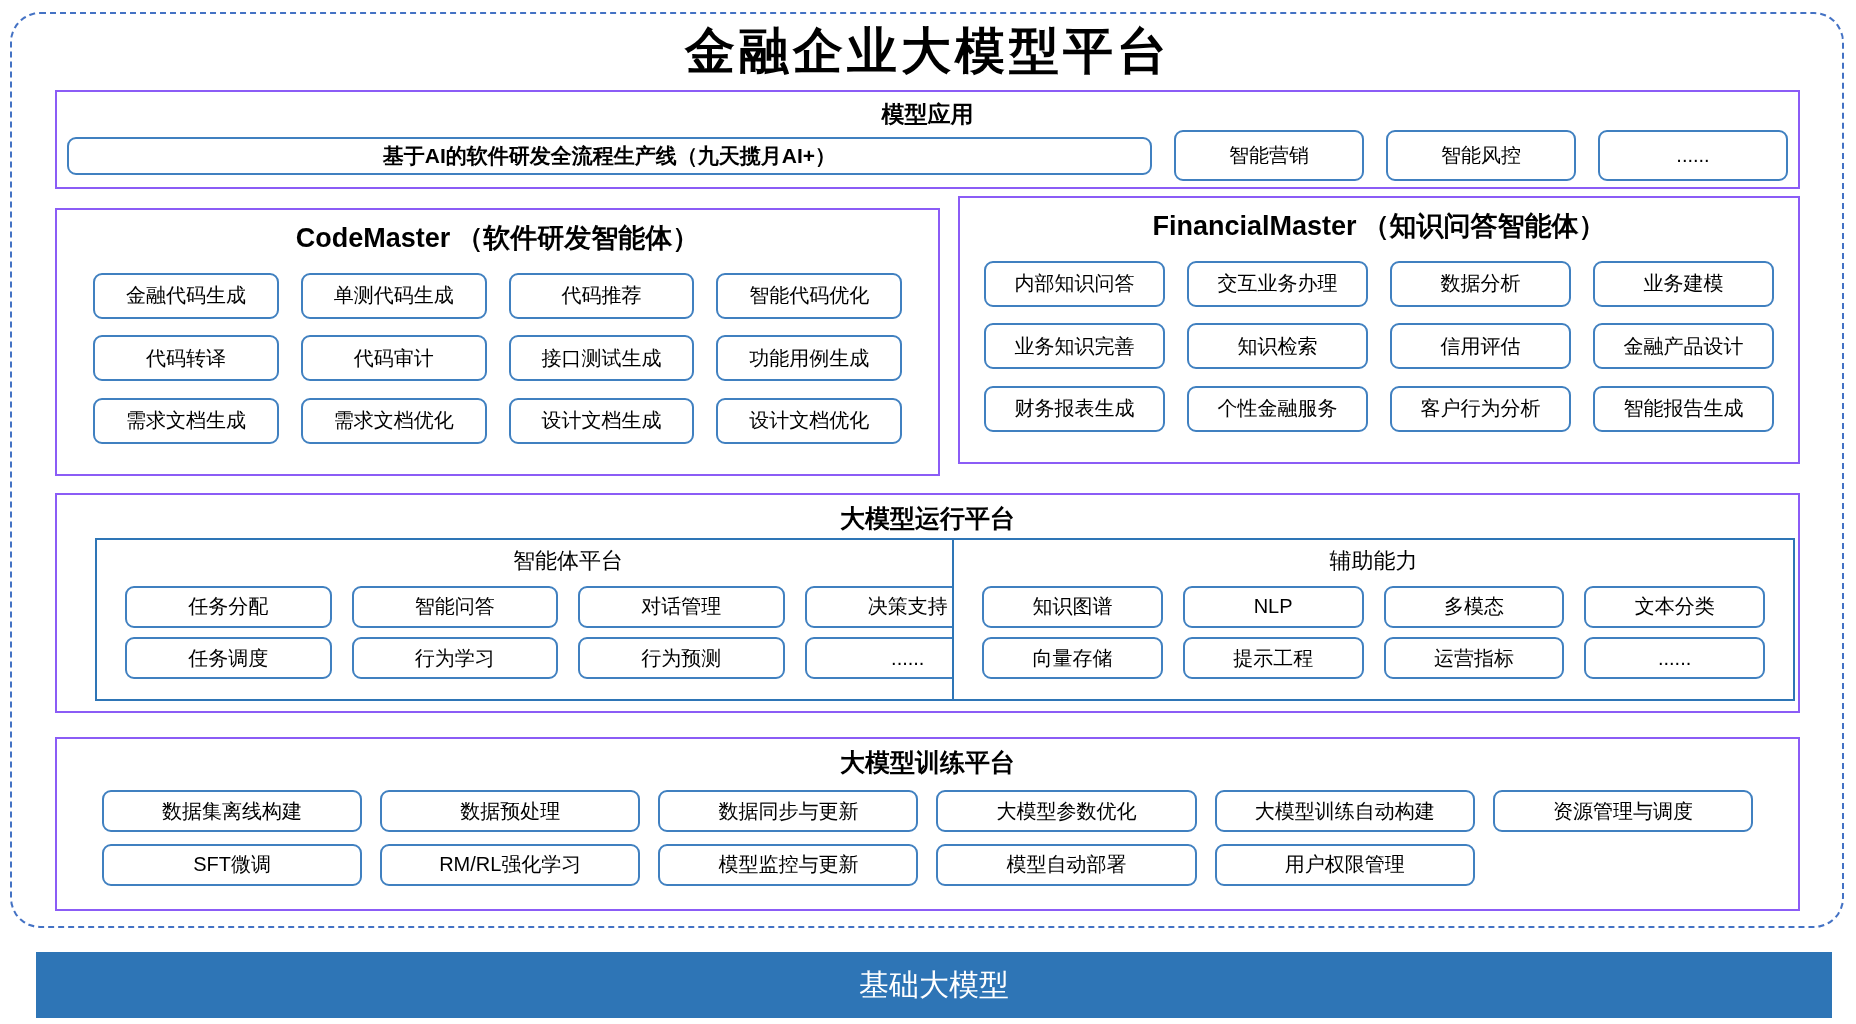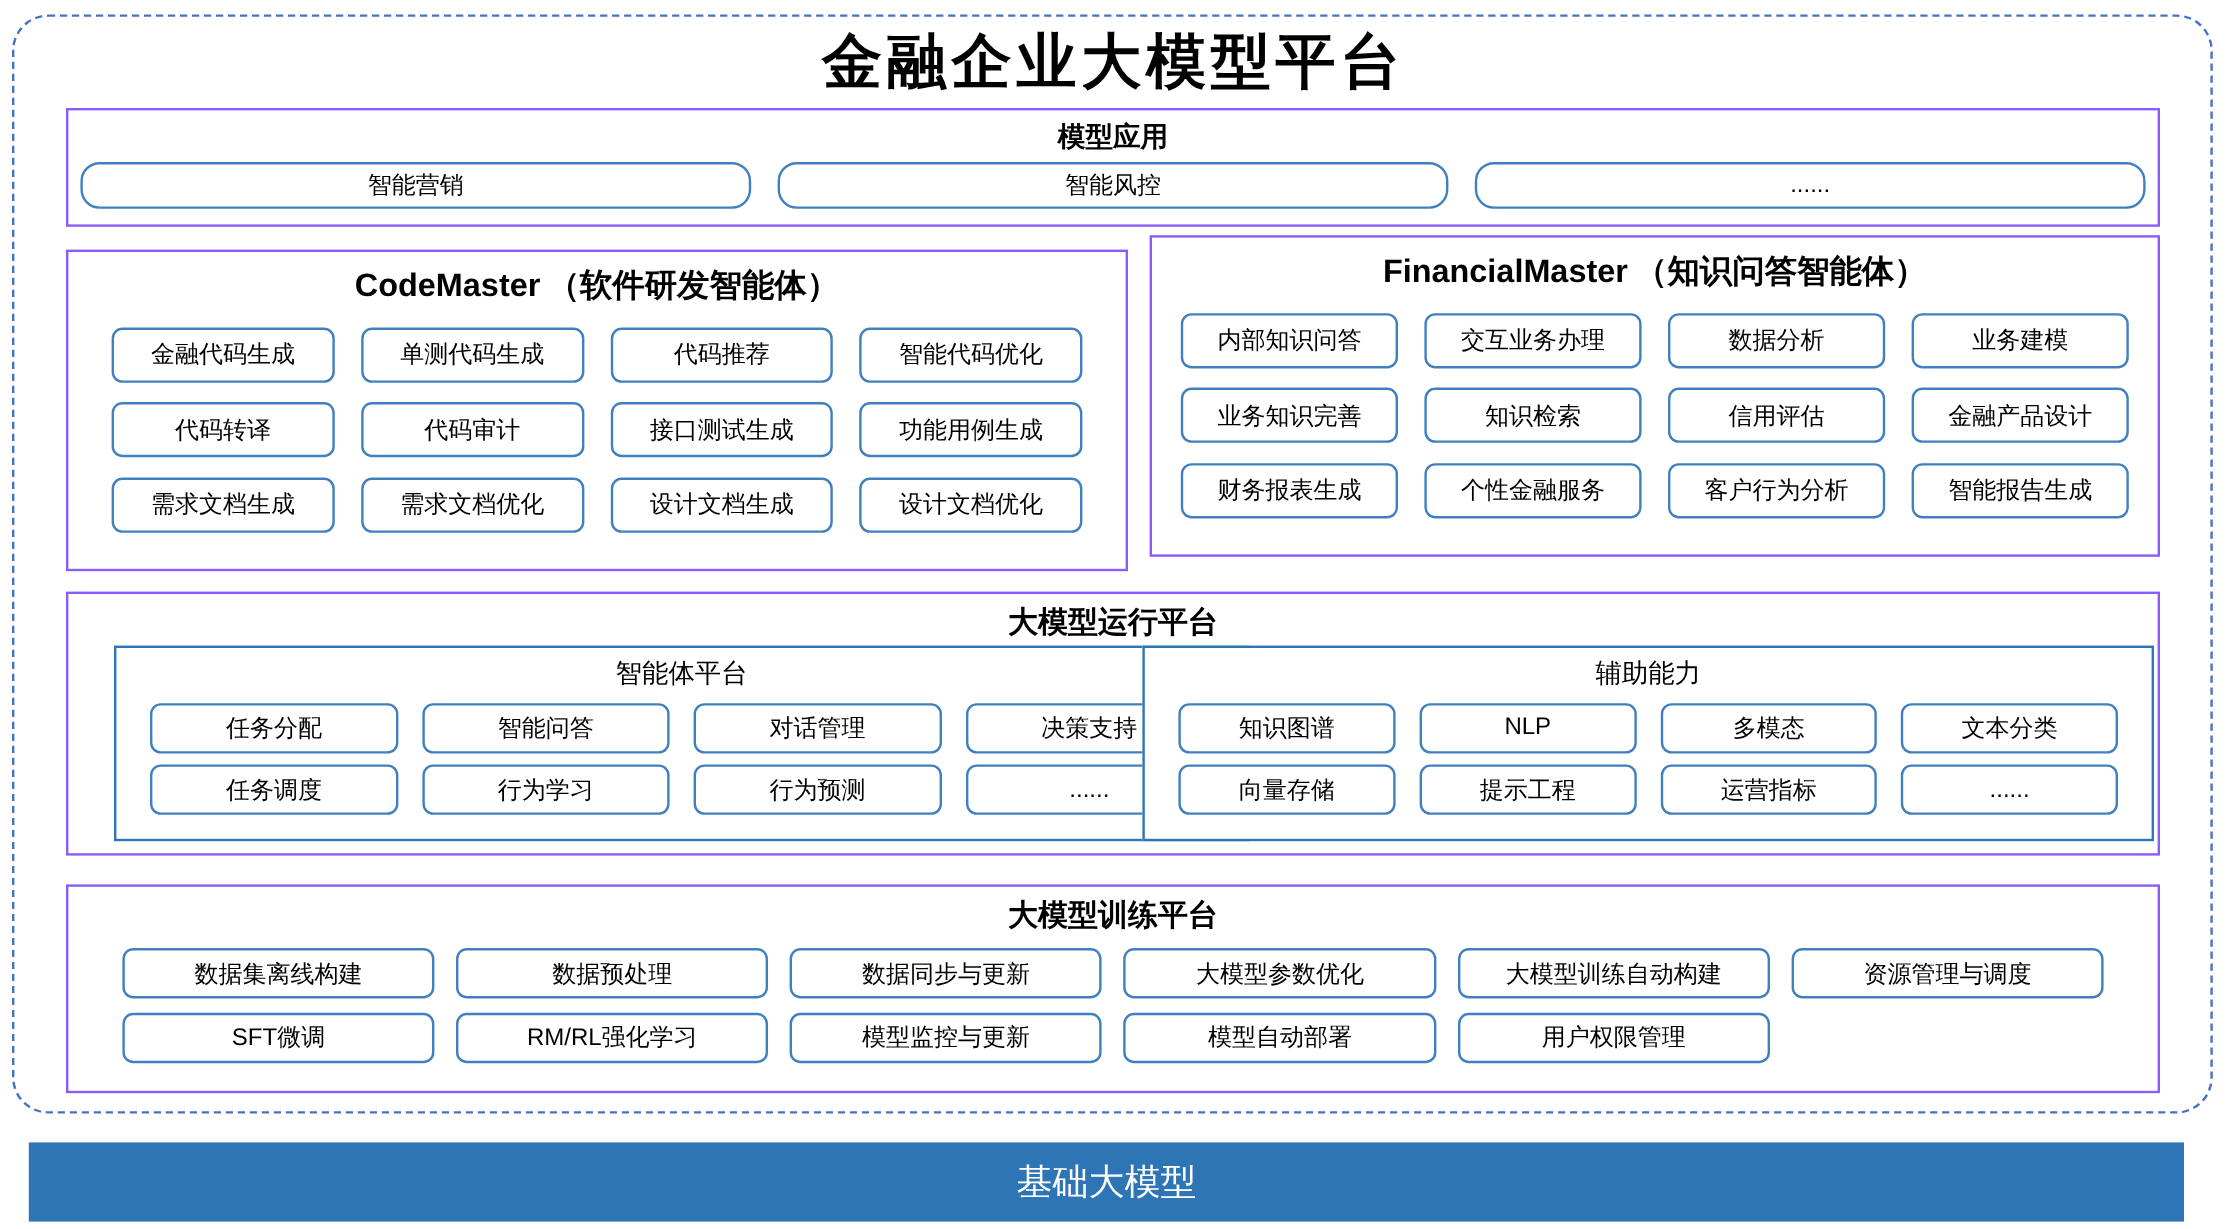--- a/index.html
+++ b/index.html
@@ -12,21 +12,21 @@
   .sec{position:absolute;border:2px solid #8b5cf6;background:#fff;box-sizing:border-box;
         display:flex;flex-direction:column;}
   .sec-header{text-align:center;font-weight:bold;font-size:23px;padding-top:7px;flex:0 0 auto;}
   .btn{border:2px solid #4080c0;border-radius:9px;background:#fff;display:flex;
         align-items:center;justify-content:center;font-size:20px;white-space:nowrap;
         box-sizing:border-box;}
   
   #sec-apps{left:55px;top:90px;width:1745px;height:99px;}
   .apps-row{flex:1;display:flex;align-items:center;gap:22px;padding:0 10px 8px 10px;}
   .btn-wide{width:1085px;height:38px;font-weight:bold;font-size:21px;flex:0 0 auto;}
-  .btn-app{flex:1;height:39px;border-radius:16px;}
+  .btn-app{flex:1;height:51px;}
   
   #sec-cm{left:55px;top:208px;width:885px;height:268px;padding:6px 36px 14px 36px;}
   #sec-fm{left:958px;top:196px;width:842px;height:268px;padding:6px 24px 14px 24px;}
   .agent-title{text-align:center;font-weight:bold;font-size:27px;flex:0 0 auto;padding-top:4px;}
   .agent-title .en{text-decoration-style:wavy;
         text-decoration-color:#e8392b;text-decoration-thickness:2px;text-underline-offset:6px;
         margin-right:6px;}
   .agent-grid{flex:1;display:grid;grid-template-columns:repeat(4,1fr);gap:0 22px;
         align-content:space-evenly;}
   .agent-grid .btn{height:46px;}
@@ -39,35 +39,36 @@
   .sub-title{text-align:center;font-size:22px;font-weight:normal;padding-top:4px;flex:0 0 auto;}
   .sub-grid{flex:1;display:grid;grid-template-columns:repeat(4,1fr);gap:0 20px;
         align-content:space-evenly;}
   .sub-grid .btn{height:42px;}
   
   #sec-train{left:55px;top:737px;width:1745px;height:174px;padding:0 45px 12px 45px;}
   .train-grid{flex:1;display:grid;grid-template-columns:repeat(6,1fr);gap:0 18px;
         align-content:space-evenly;}
   .train-grid .btn{height:42px;}
   
-  .base-bar{position:absolute;left:24px;top:952px;width:1796px;height:66px;background:#2e75b6;
+  .base-bar{position:absolute;left:36px;top:952px;width:1796px;height:66px;background:#2e75b6;
         display:flex;align-items:center;justify-content:center;color:#fff;font-size:30px;}
 </style>
 </head>
 <body>
 
 <div id="stage">
 
   <div class="outer-dashed"></div>
 
   <div class="main-title">金融企业大模型平台</div>
 
   <div class="sec" id="sec-apps">
     <div class="sec-header">模型应用</div>
     <div class="apps-row">
+      <div class="btn btn-wide">基于AI的软件研发全流程生产线（九天揽月AI+）</div>
       <div class="btn btn-app">智能营销</div>
       <div class="btn btn-app">智能风控</div>
       <div class="btn btn-app">......</div>
     </div>
   </div>
 
   <div class="sec" id="sec-cm">
     <div class="agent-title">
       <span class="en">CodeMaster</span><span>（软件研发智能体）</span>
     </div>

